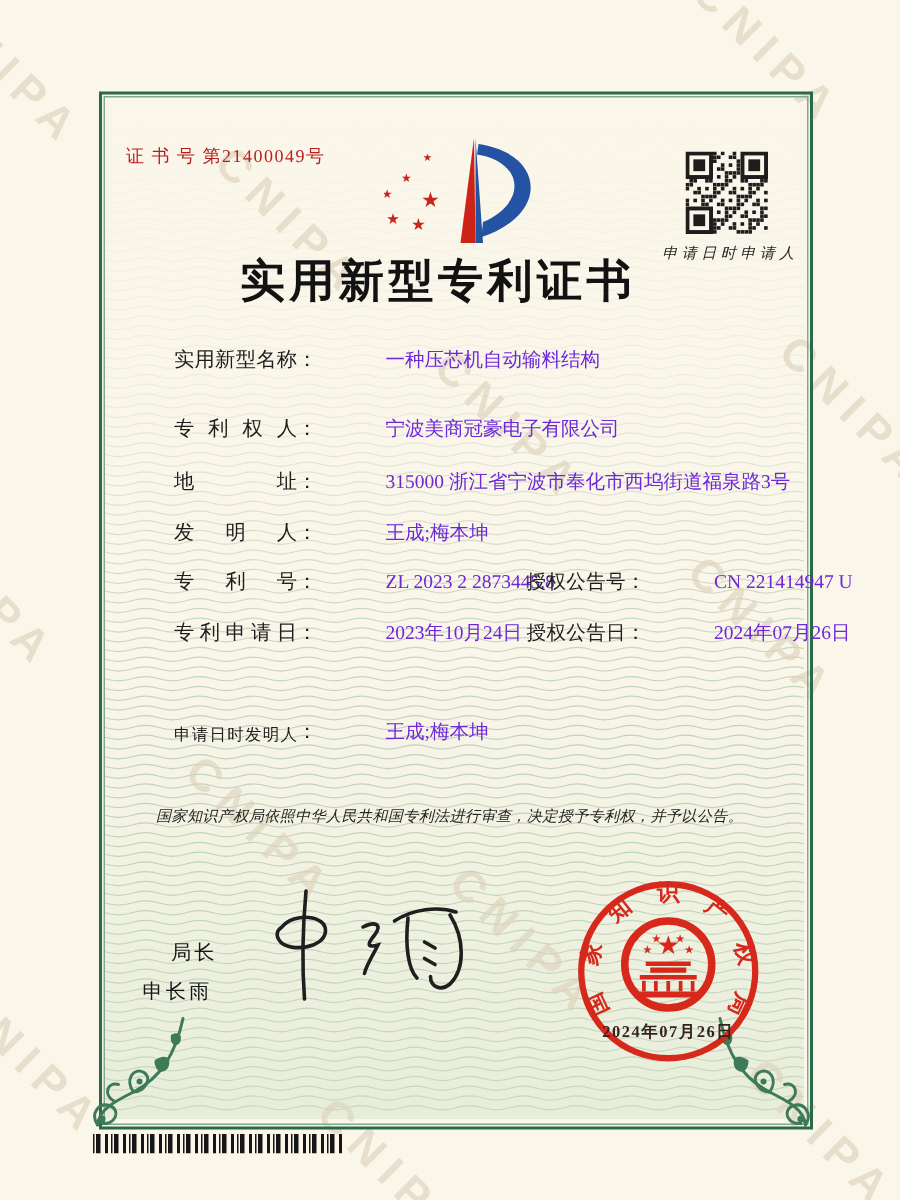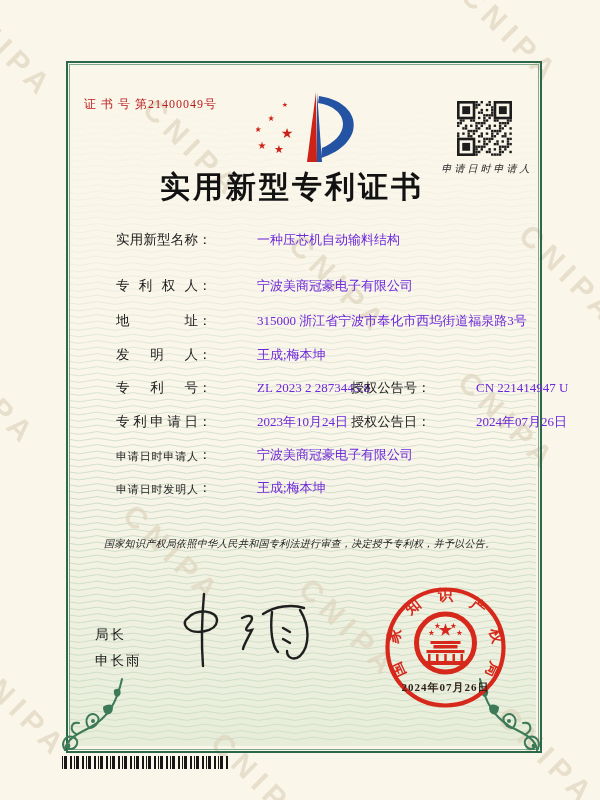--- a/index.html
+++ b/index.html
@@ -48,21 +48,21 @@
 
   
   .notice{position:absolute;z-index:5;font-size:10px;letter-spacing:.3px;font-style:italic;
           color:#232323;white-space:nowrap;}
   .notice1{left:104px;top:537px;}
   .notice2{left:88px;top:563px;}
 
   
   .signer{position:absolute;left:95px;z-index:5;font-family:"Liberation Sans","DejaVu Sans",sans-serif;
           font-size:13.5px;letter-spacing:2px;color:#161616;}
-  .signer-title{top:626px;}
+  .signer-title{top:626px;margin-left:19px;}
   .signer-name{top:652px;}
   .signature{position:absolute;left:160px;top:588px;z-index:5;}
 
   .seal{position:absolute;left:383px;top:585px;z-index:6;}
   .seal text{font-weight:bold;font-family:"Liberation Serif","DejaVu Serif",serif;}
 
   .footer{position:absolute;left:66px;top:727px;width:472px;z-index:5;text-align:center;
           font-size:9.5px;letter-spacing:1.5px;color:#2a2a2a;}
   .barcode{position:absolute;left:62px;top:756px;z-index:5;fill:#161616;}
 </style>
@@ -397,23 +397,20 @@
     <span class="col2">
       <span class="flabel">授权公告号</span><span class="colon">：</span><span class="fval">CN 221414947 U</span>
     </span>
   </div>
   <div class="row" style="top:413px">
     <span class="flabel">专利申请日</span><span class="colon">：</span><span class="fval">2023年10月24日</span>
     <span class="col2">
       <span class="flabel">授权公告日</span><span class="colon">：</span><span class="fval">2024年07月26日</span>
     </span>
   </div>
-  <div class="row small" style="top:446px">
-    <span class="flabel">申请日时申请人</span><span class="colon">：</span><span class="fval">宁波美商冠豪电子有限公司</span>
-  </div>
   <div class="row small" style="top:479px">
     <span class="flabel">申请日时发明人</span><span class="colon">：</span><span class="fval">王成;梅本坤</span>
   </div>
 
   <div class="notice notice1">国家知识产权局依照中华人民共和国专利法进行审查，决定授予专利权，并予以公告。</div>
 
   <div class="signer signer-title">局长</div>
   <div class="signer signer-name">申长雨</div>
   <svg class="signature" width="155" height="85" viewBox="0 0 155 85">
     <g fill="none" stroke="#1f1f1f" stroke-width="2.4" stroke-linecap="round">

